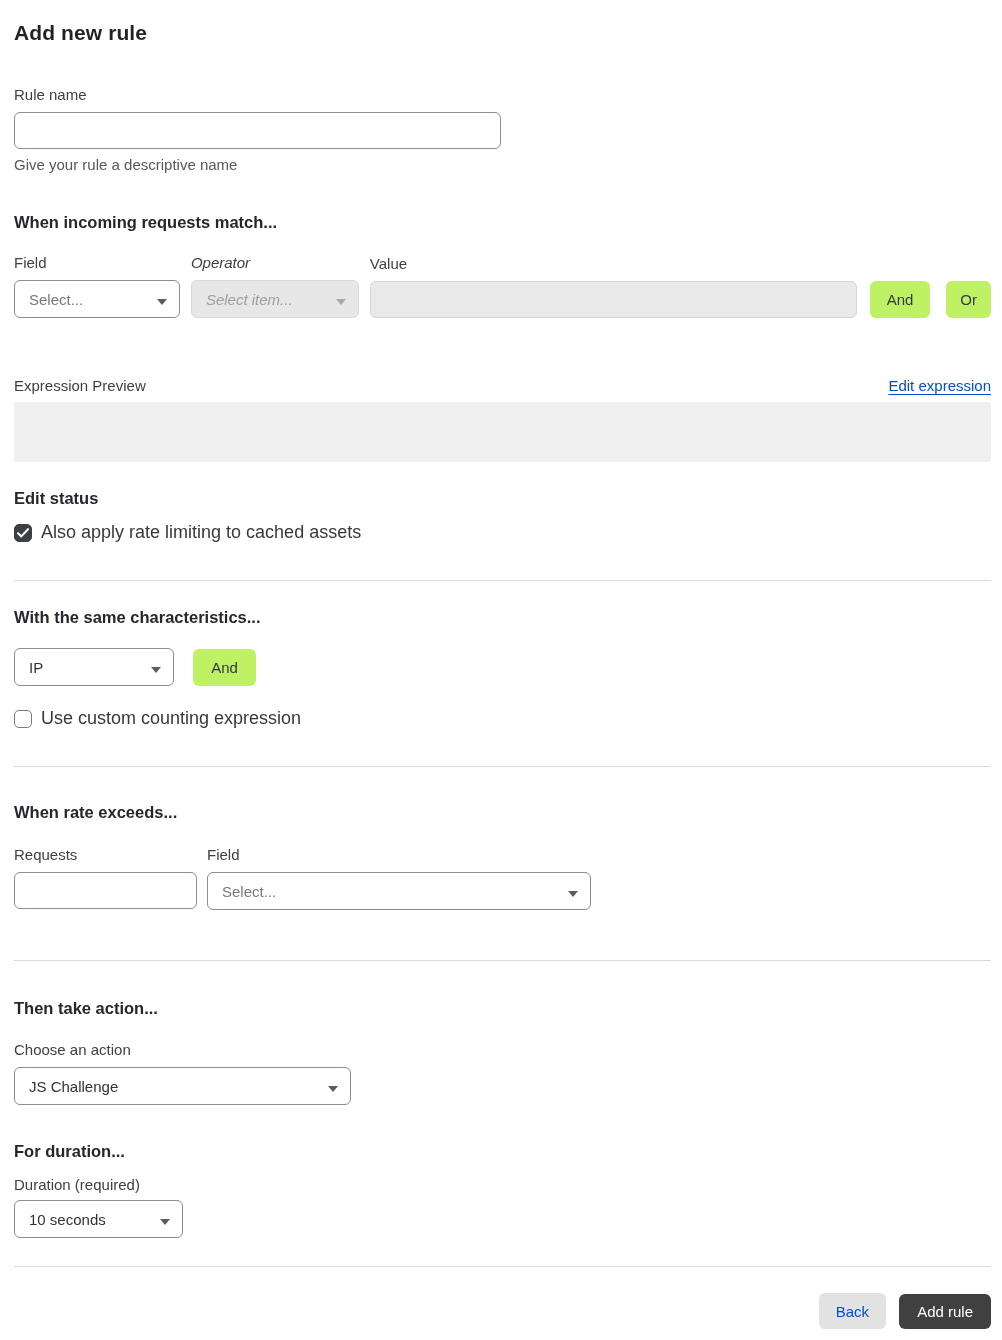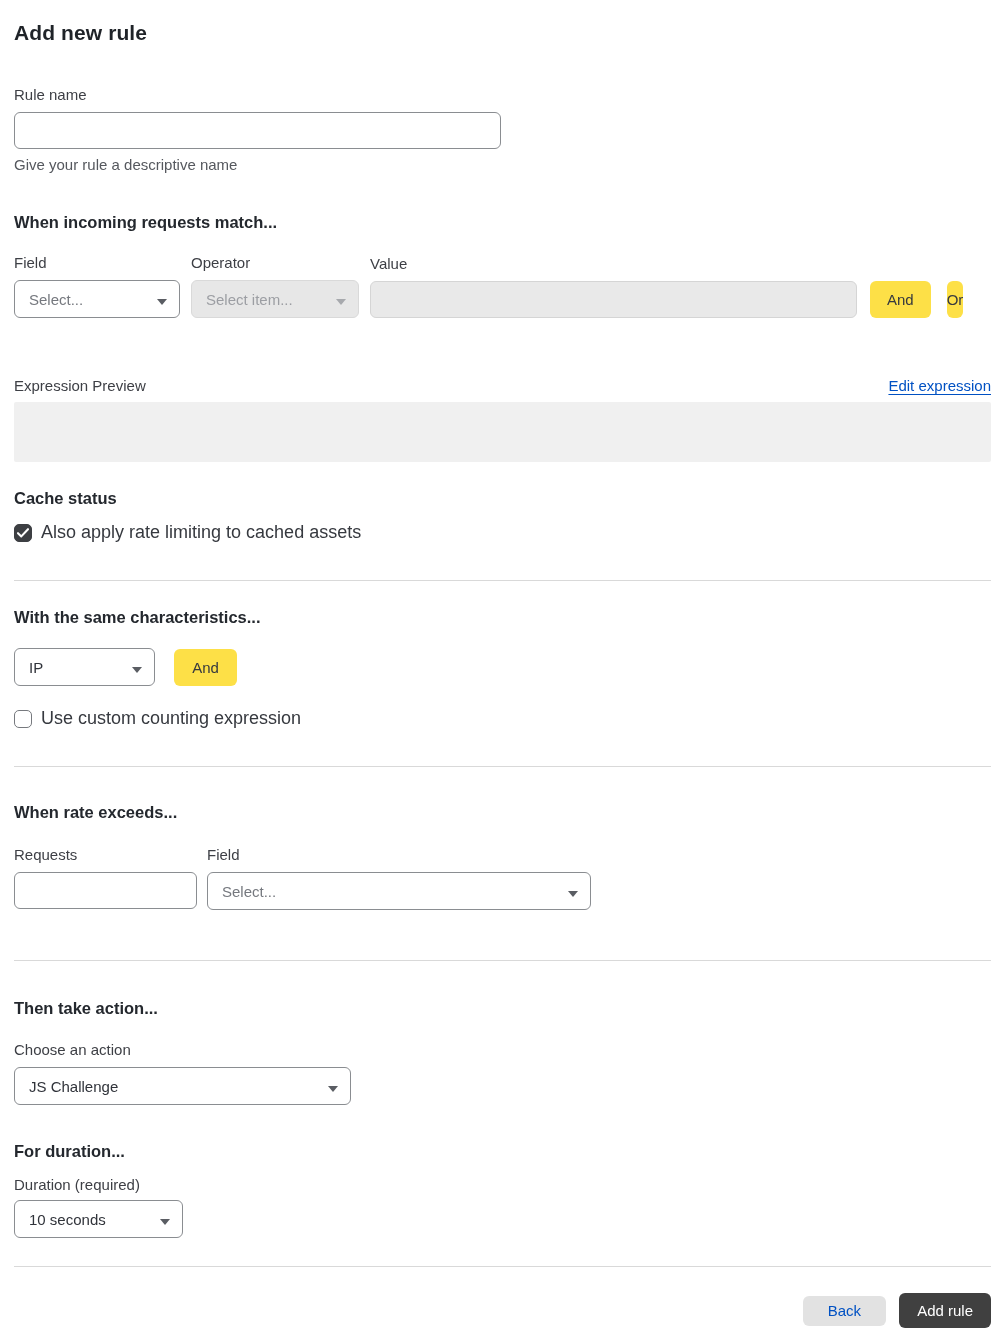--- a/index.html
+++ b/index.html
@@ -84,21 +84,21 @@
     align-items: center;
     justify-content: center;
     border: none;
     border-radius: 6px;
     font-family: "Liberation Sans", sans-serif;
     font-size: 15px;
     cursor: pointer;
     padding: 0 17px;
   }
   .btn-gray {
-    background: #fde047;
+    background: #bef264;
     color: #36393f;
     height: 37px;
   }
 
   .link {
     color: #0051c3;
     font-size: 15px;
     text-decoration: underline;
     text-underline-offset: 3px;
     cursor: pointer;
@@ -126,25 +126,25 @@
   .checkbox.checked .check { display: block; }
   .checkbox-label { font-size: 18px; color: #36393f; margin-left: 9px; }
 
   
   .rule-name-block { margin-top: 41px; }
   .rule-name-input { width: 487px; }
 
   .match-section { margin-top: 40px; }
   .match-row { display: flex; align-items: flex-end; margin-top: 22px; }
   .match-col-field { width: 166px; margin-right: 11px; }
-  .match-col-operator { width: 168px; margin-right: 11px; }
+  .match-col-operator { width: 168px; margin-right: 11px; font-style: italic; }
   .match-col-value { width: 487px; }
   .match-value-input { width: 100%; }
   .and-btn-match { margin-left: 13px; }
-  .or-btn-match { margin-left: 16px; padding: 0 0; }
+  .or-btn-match { margin-left: 16px; padding: 0 14px; }
 
   .expression-row {
     margin-top: 59px;
     display: flex;
     align-items: flex-end;
     justify-content: space-between;
   }
   .expression-label { font-size: 15px; color: #3d3f45; }
   .expression-box {
     margin-top: 8px;
@@ -155,21 +155,21 @@
     color: #36393f;
     padding: 10px 12px;
   }
 
   .cache-section { margin-top: 27px; }
   .cache-checkbox-row { margin-top: 14px; }
   .divider-1 { margin-top: 37px; }
 
   .char-section { margin-top: 27px; }
   .char-row { display: flex; align-items: center; margin-top: 21px; }
-  .char-select { width: 141px; }
+  .char-select { width: 160px; }
   .char-and-btn { margin-left: 19px; width: 63px; }
   .char-checkbox-row { margin-top: 22px; }
   .divider-2 { margin-top: 37px; }
 
   .rate-section { margin-top: 36px; }
   .rate-labels { display: flex; margin-top: 24px; }
   .rate-inputs { display: flex; }
   .rate-requests-col { width: 183px; margin-right: 10px; }
   .rate-requests-input { width: 100%; }
   .rate-period-col { width: 384px; }
@@ -184,24 +184,24 @@
   .duration-select { width: 169px; }
   .divider-4 { margin-top: 28px; }
 
   .footer {
     margin-top: 26px;
     display: flex;
     justify-content: flex-end;
     align-items: center;
   }
   .back-btn {
-    height: 30px;
+    height: 36px;
     background: #e2e2e2;
     color: #0051c3;
-    padding: 0 25px;
+    padding: 0 17px;
   }
   .add-rule-btn {
     height: 35px;
     background: #404040;
     color: #ffffff;
     margin-left: 13px;
     padding: 0 18px;
   }
 </style>
 </head>
@@ -252,21 +252,21 @@
     </div>
 
     <div class="expression-row">
       <span class="expression-label">Expression Preview</span>
       <a class="link">Edit expression</a>
     </div>
     <div class="expression-box"></div>
   </div>
 
   <div class="cache-section">
-    <h2 class="section-heading">Cache status</h2>
+    <h2 class="section-heading">Edit status</h2>
     <div class="checkbox-row cache-checkbox-row">
       <span class="checkbox checked">
         <span class="check">
           <svg width="12" height="10" viewBox="0 0 12 10">
               <path d="M1 5.2 L4.3 8.4 L11 1.2" stroke="#ffffff" stroke-width="2.1" fill="none" stroke-linecap="round" stroke-linejoin="round"></path>
             </svg>
         </span>
       </span>
       <span class="checkbox-label">Also apply rate limiting to cached assets</span>
     </div>

